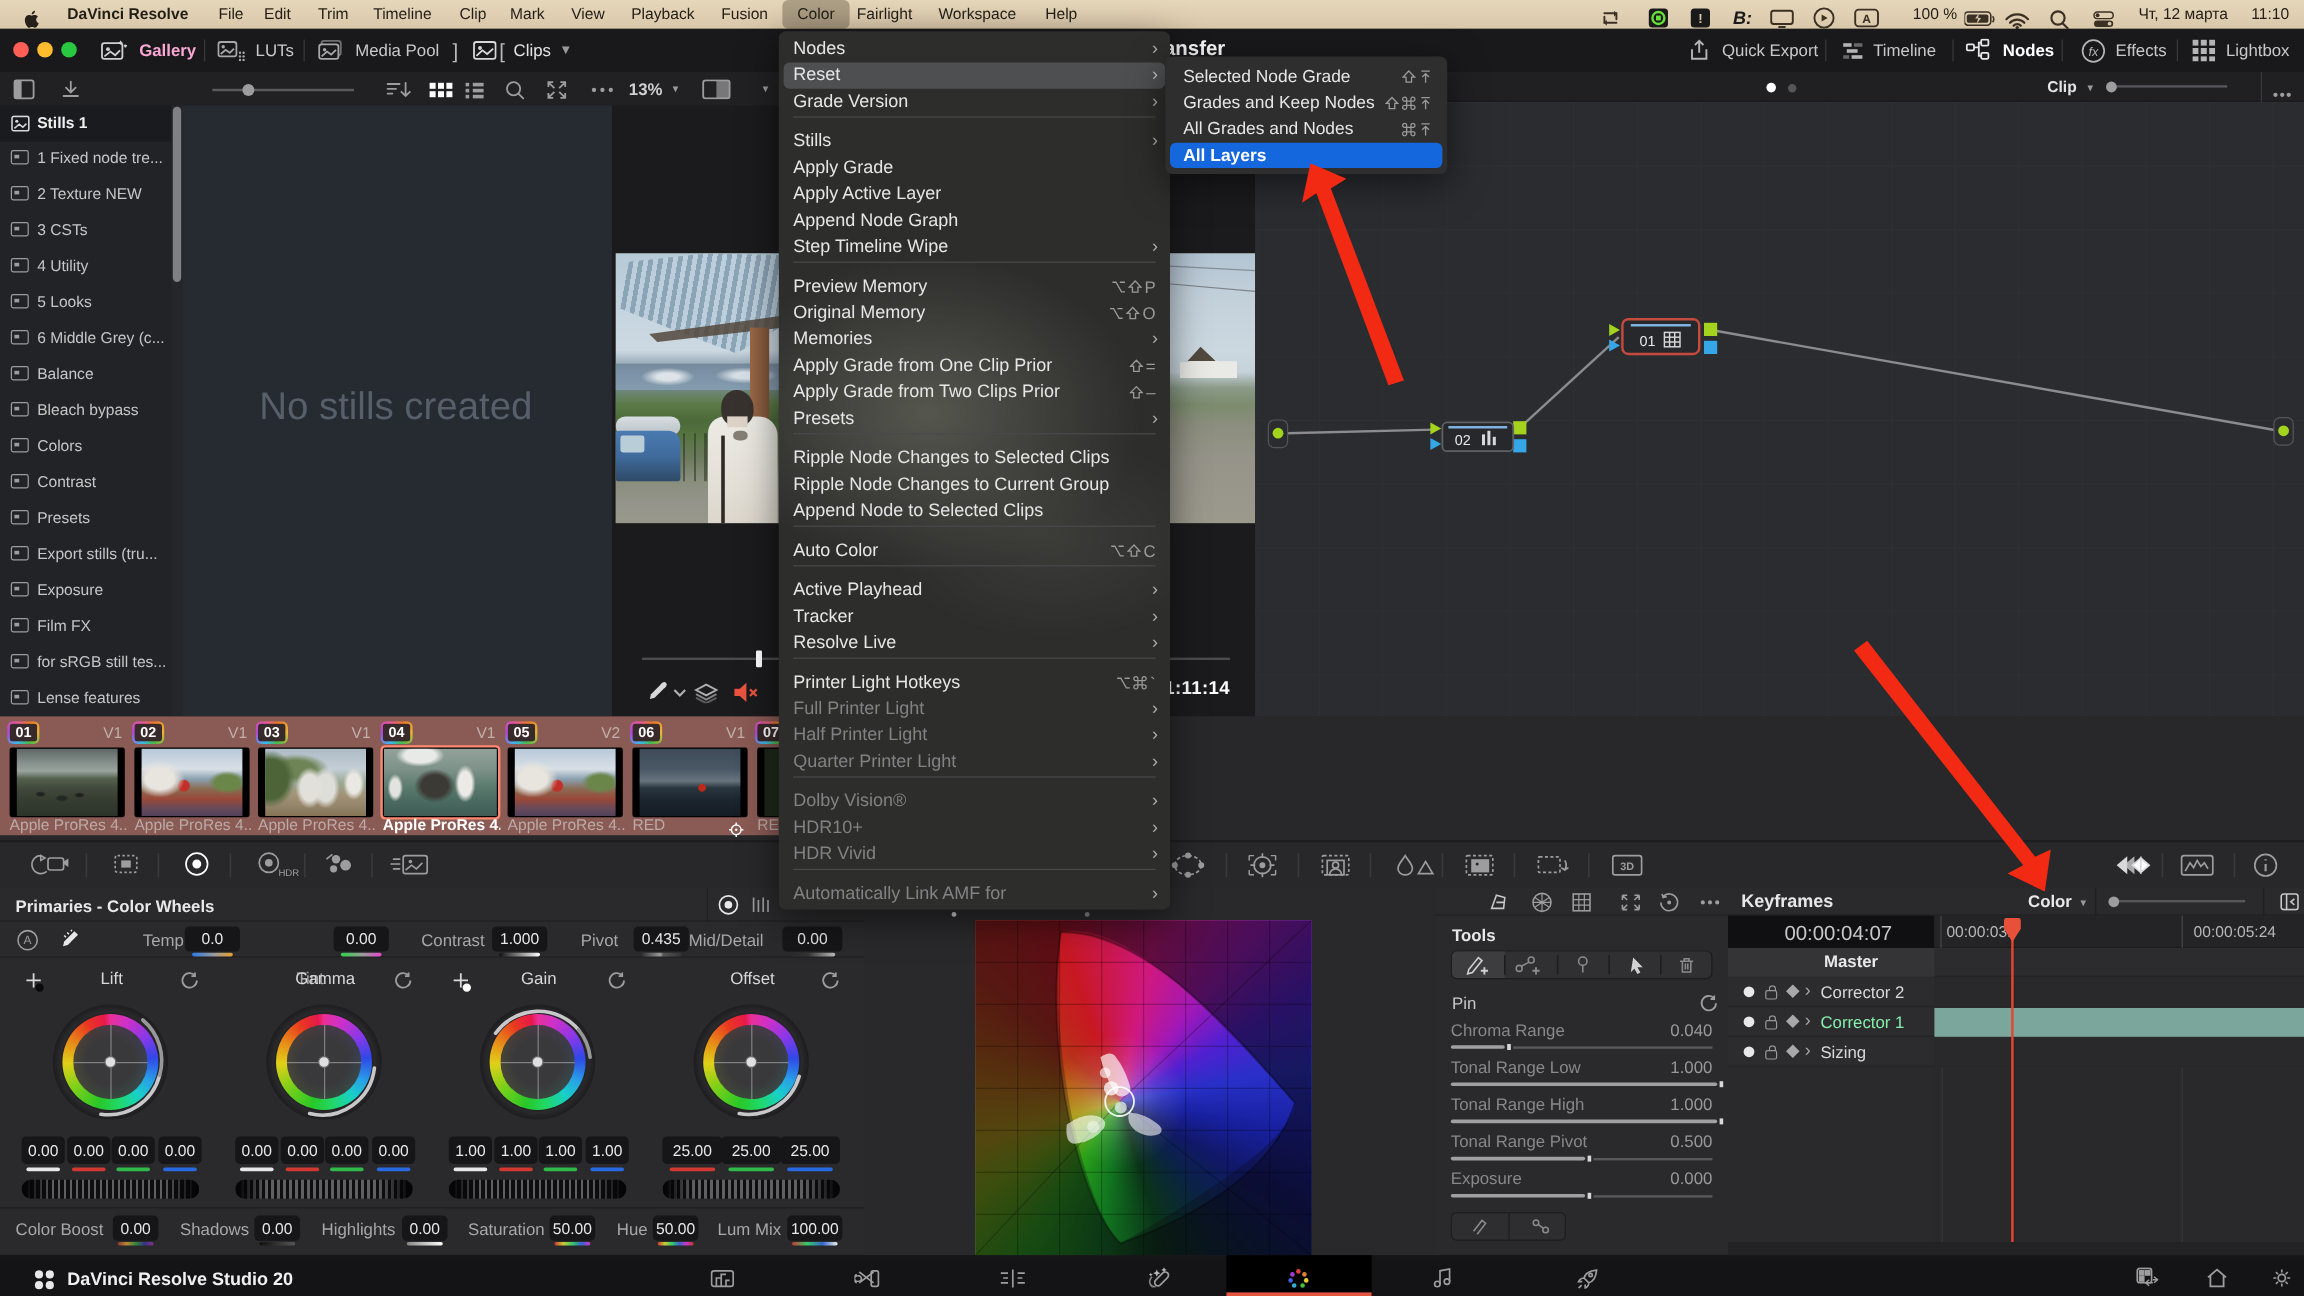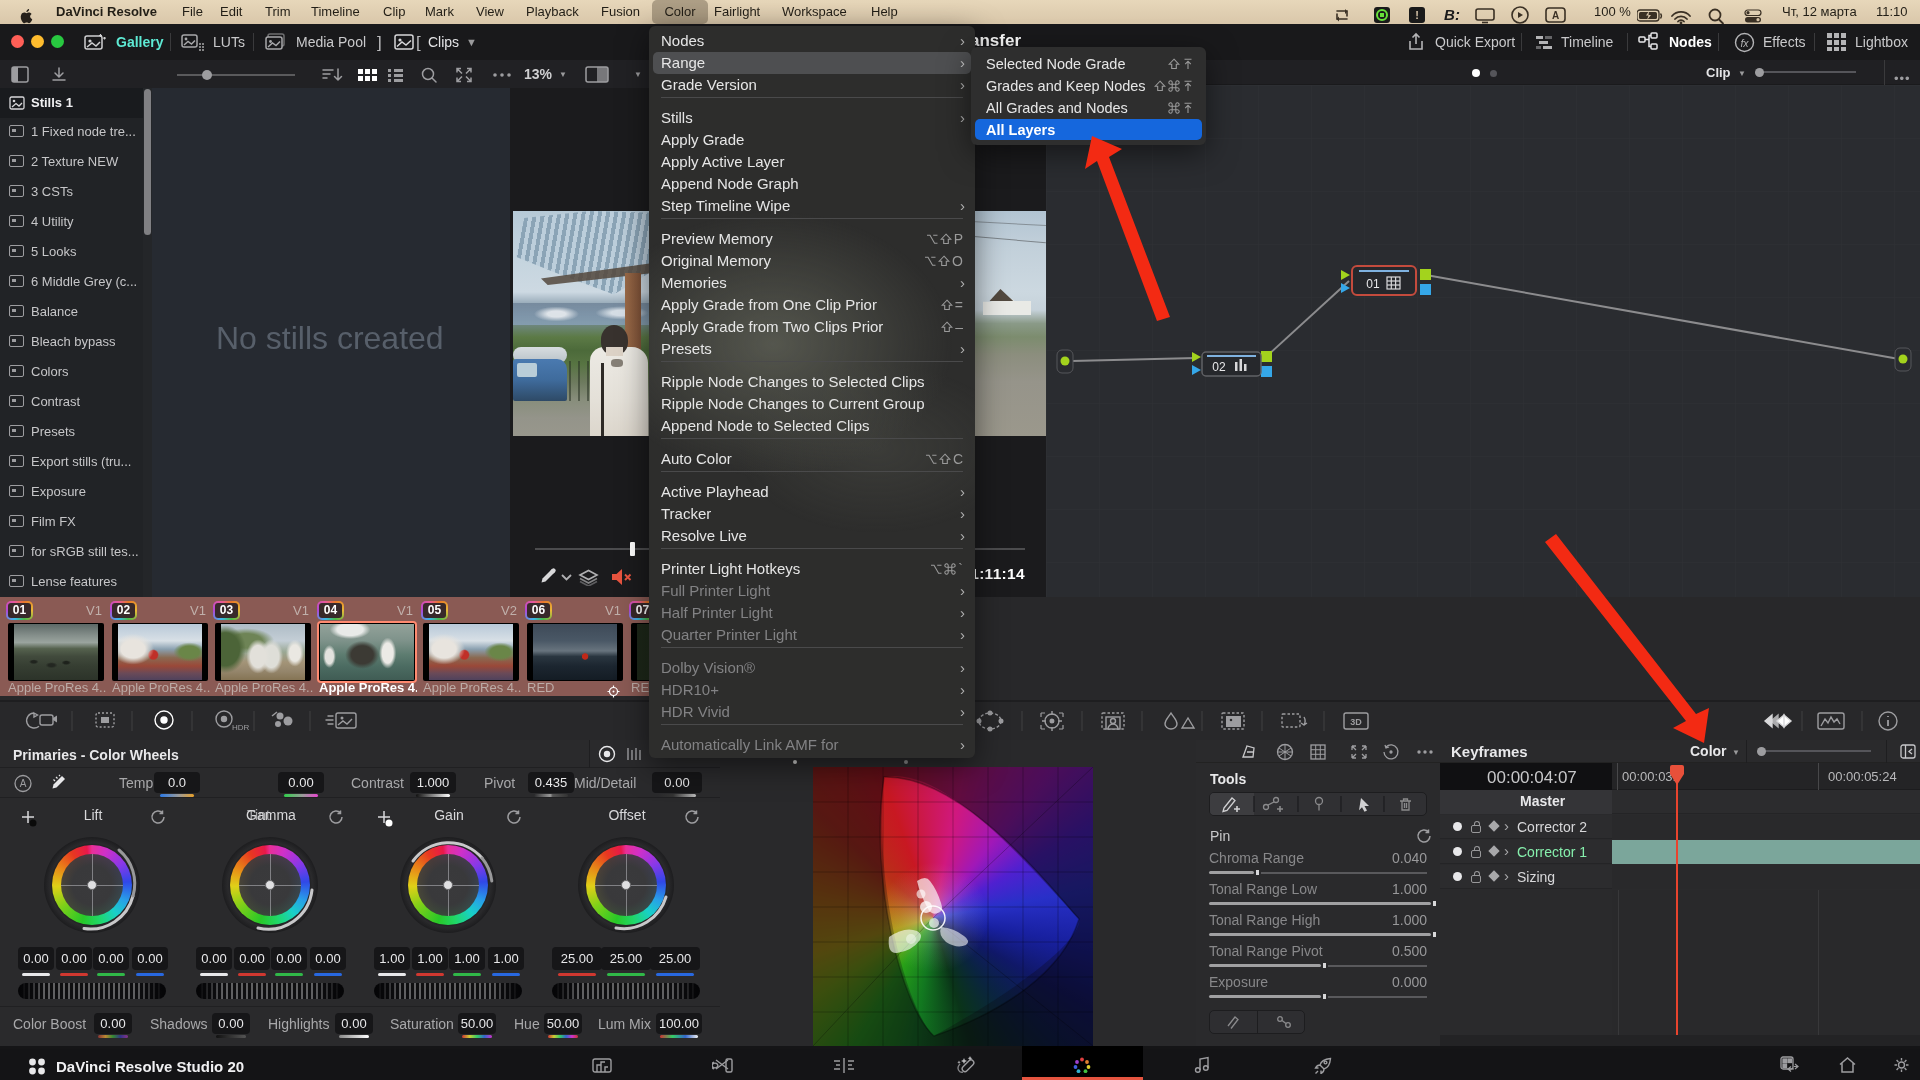--- a/index.html
+++ b/index.html
@@ -152,21 +152,21 @@
   <div class="abs" id="titlebar">
     <div class="tl" style="left:11px;background:#ff5f57;"></div>
     <div class="tl" style="left:31px;background:#febc2e;"></div>
     <div class="tl" style="left:51px;background:#28c840;"></div>
     <svg class="abs" style="left:84px;top:9px" width="22" height="18" viewBox="0 0 22 18" fill="none" stroke="#d0d0d2" stroke-width="1.5">
       <rect x="1" y="3" width="17" height="13" rx="2"></rect>
         <circle cx="6" cy="8" r="1.6" fill="#d0d0d2" stroke="none"></circle>
         <path d="M3 14 l5-4 4 3 4-4"></path>
         <path d="M16.5 1 v3 M15 2.5 h3 M20.5 4 v2.5 M19.2 5.2 h2.6" stroke-width="1.2"></path>
     </svg>
-    <div class="abs txt" style="left:116px;top:10px;color:#5eead4;font-weight:bold;">Gallery</div>
+    <div class="abs txt" style="left:116px;top:10px;color:#f9a8d4;font-weight:bold;">Gallery</div>
     <div class="abs" style="left:170px;top:9px;width:1px;height:18px;background:#3a3a3c;"></div>
     <svg class="abs" style="left:181px;top:9px" width="24" height="18" viewBox="0 0 24 18" fill="none" stroke="#a8a8aa" stroke-width="1.5">
       <rect x="1" y="2" width="15" height="12" rx="2"></rect>
         <circle cx="5" cy="6" r="1.4" fill="#a8a8aa" stroke="none"></circle>
         <path d="M3 12 l4-3.5 3.5 2.5 3.5-3.5"></path>
       <g fill="#a8a8aa" stroke="none">
           <circle cx="19" cy="11" r="1"></circle>
           <circle cx="22" cy="11" r="1"></circle>
           <circle cx="19" cy="14" r="1"></circle>
           <circle cx="22" cy="14" r="1"></circle>
@@ -1052,21 +1052,21 @@
       </svg>
   </div>
   <div class="abs" id="colormenu">
     <div class="abs" style="left:0;top:150px;width:326px;height:420px;background:radial-gradient(ellipse 230px 170px at 38% 40%,rgba(125,128,112,.5),rgba(90,92,82,.25) 55%,transparent 78%),radial-gradient(ellipse 200px 120px at 70% 65%,rgba(98,100,90,.28),transparent 70%);border-radius:0 0 6px 6px;"></div>
     <div class="mrow" style="top:4px;">
         <span class="lab">Nodes</span>
         <span class="arr">›</span>
       </div>
     <div class="mrow" style="top:26px;">
         <div class="abs" style="left:4px;top:0;width:318px;height:22px;background:#4e4f51;border-radius:5px;"></div>
-        <span class="lab" style="z-index:1;">Range</span>
+        <span class="lab" style="z-index:1;">Reset</span>
         <span class="arr" style="z-index:1;">›</span>
       </div>
     <div class="mrow" style="top:48px;">
         <span class="lab">Grade Version</span>
         <span class="arr">›</span>
       </div>
     <div class="msep" style="top:70.5px;"></div>
     <div class="mrow" style="top:81px;">
         <span class="lab">Stills</span>
         <span class="arr">›</span>

